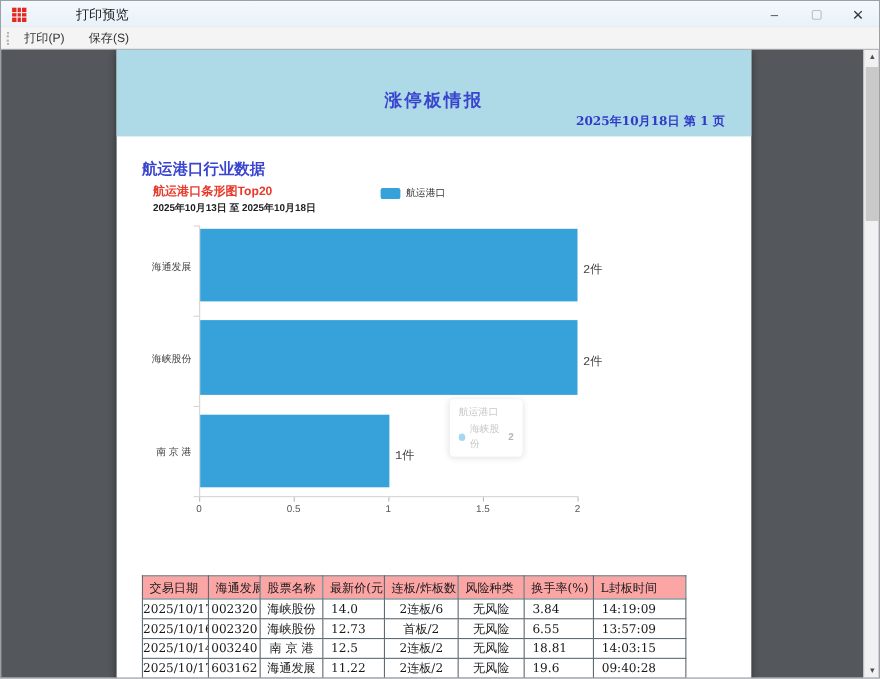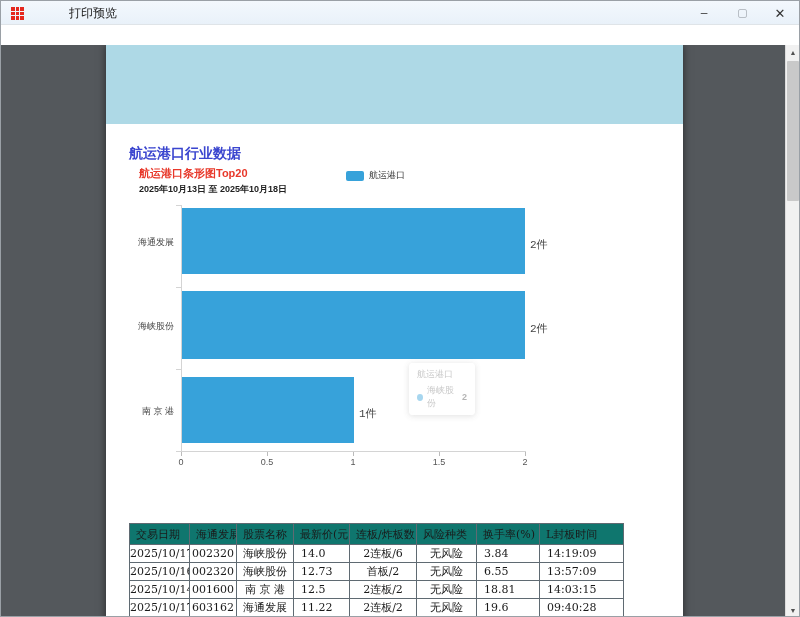--- a/index.html
+++ b/index.html
@@ -65,21 +65,21 @@
   .tooltip-row { display:flex; align-items:center; gap:4px; }
   .tooltip-dot { width:7px; height:7px; border-radius:50%; background:#37a2da; opacity:0.8; }
   .tooltip-series { font-size:9px; color:#9a9a9a; }
   .tooltip-value { margin-left:auto; font-size:9px; font-weight:bold; color:#777; }
 
   
   .table-title { position:absolute; left:23px; top:458px; font-size:14px; font-weight:bold; color:#3a45cf; }
   table.report { position:absolute; left:23px; top:478px; width:494px; border-collapse:collapse;
     font-size:11px; color:#1a1a1a; table-layout:fixed; }
   table.report th, table.report td { border:1px solid #5f6a72; overflow:hidden; white-space:nowrap; }
-  table.report th { height:21px; background:#0f766e; text-align:left; padding-left:6px; font-weight:normal; }
+  table.report th { height:21px; background:#fca5a5; text-align:left; padding-left:6px; font-weight:normal; }
   table.report td { height:18px; }
   table.report td:nth-child(1), table.report td:nth-child(2), table.report td:nth-child(3),
   table.report td:nth-child(5), table.report td:nth-child(6) { text-align:center; }
   table.report td:nth-child(4), table.report td:nth-child(7), table.report td:nth-child(8) { padding-left:7px; }
 
   
   .scrollbar { position:absolute; right:0; top:0; width:14px; height:100%; background:#f1f1f1;
     border-left:1px solid #dcdcdc; }
   .sb-btn { position:absolute; left:0; width:14px; height:15px; display:flex; align-items:center;
     justify-content:center; font-size:7px; color:#505050; }
@@ -110,26 +110,33 @@
         </div>
       <div class="win-btn">
           <span class="max-glyph"></span>
         </div>
       <div class="win-btn close-btn">
           <span>✕</span>
         </div>
     </div>
   </div>
 
+  <div class="toolbar">
+    <div class="grip"></div>
+    <div class="tool-btn">打印(P)</div>
+    <div class="tool-btn">保存(S)</div>
+  </div>
 
   <div class="preview">
 
     <div class="page">
 
       <div class="band">
+        <div class="band-title">涨停板情报</div>
+        <div class="band-date">2025年10月18日 第 1 页</div>
       </div>
 
       <div class="section-title">航运港口行业数据</div>
 
       <div class="chart-title">航运港口条形图Top20</div>
       <div class="chart-sub">2025年10月13日 至 2025年10月18日</div>
       <div class="legend">
         <span class="legend-swatch"></span>
         <span class="legend-label">航运港口</span>
       </div>
@@ -212,21 +219,21 @@
             <td>002320</td>
             <td>海峡股份</td>
             <td>12.73</td>
             <td>首板/2</td>
             <td>无风险</td>
             <td>6.55</td>
             <td>13:57:09</td>
           </tr>
           <tr>
             <td>2025/10/14</td>
-            <td>001600</td>
+            <td>003240</td>
             <td>南 京 港</td>
             <td>12.5</td>
             <td>2连板/2</td>
             <td>无风险</td>
             <td>18.81</td>
             <td>14:03:15</td>
           </tr>
           <tr>
             <td>2025/10/17</td>
             <td>603162</td>

